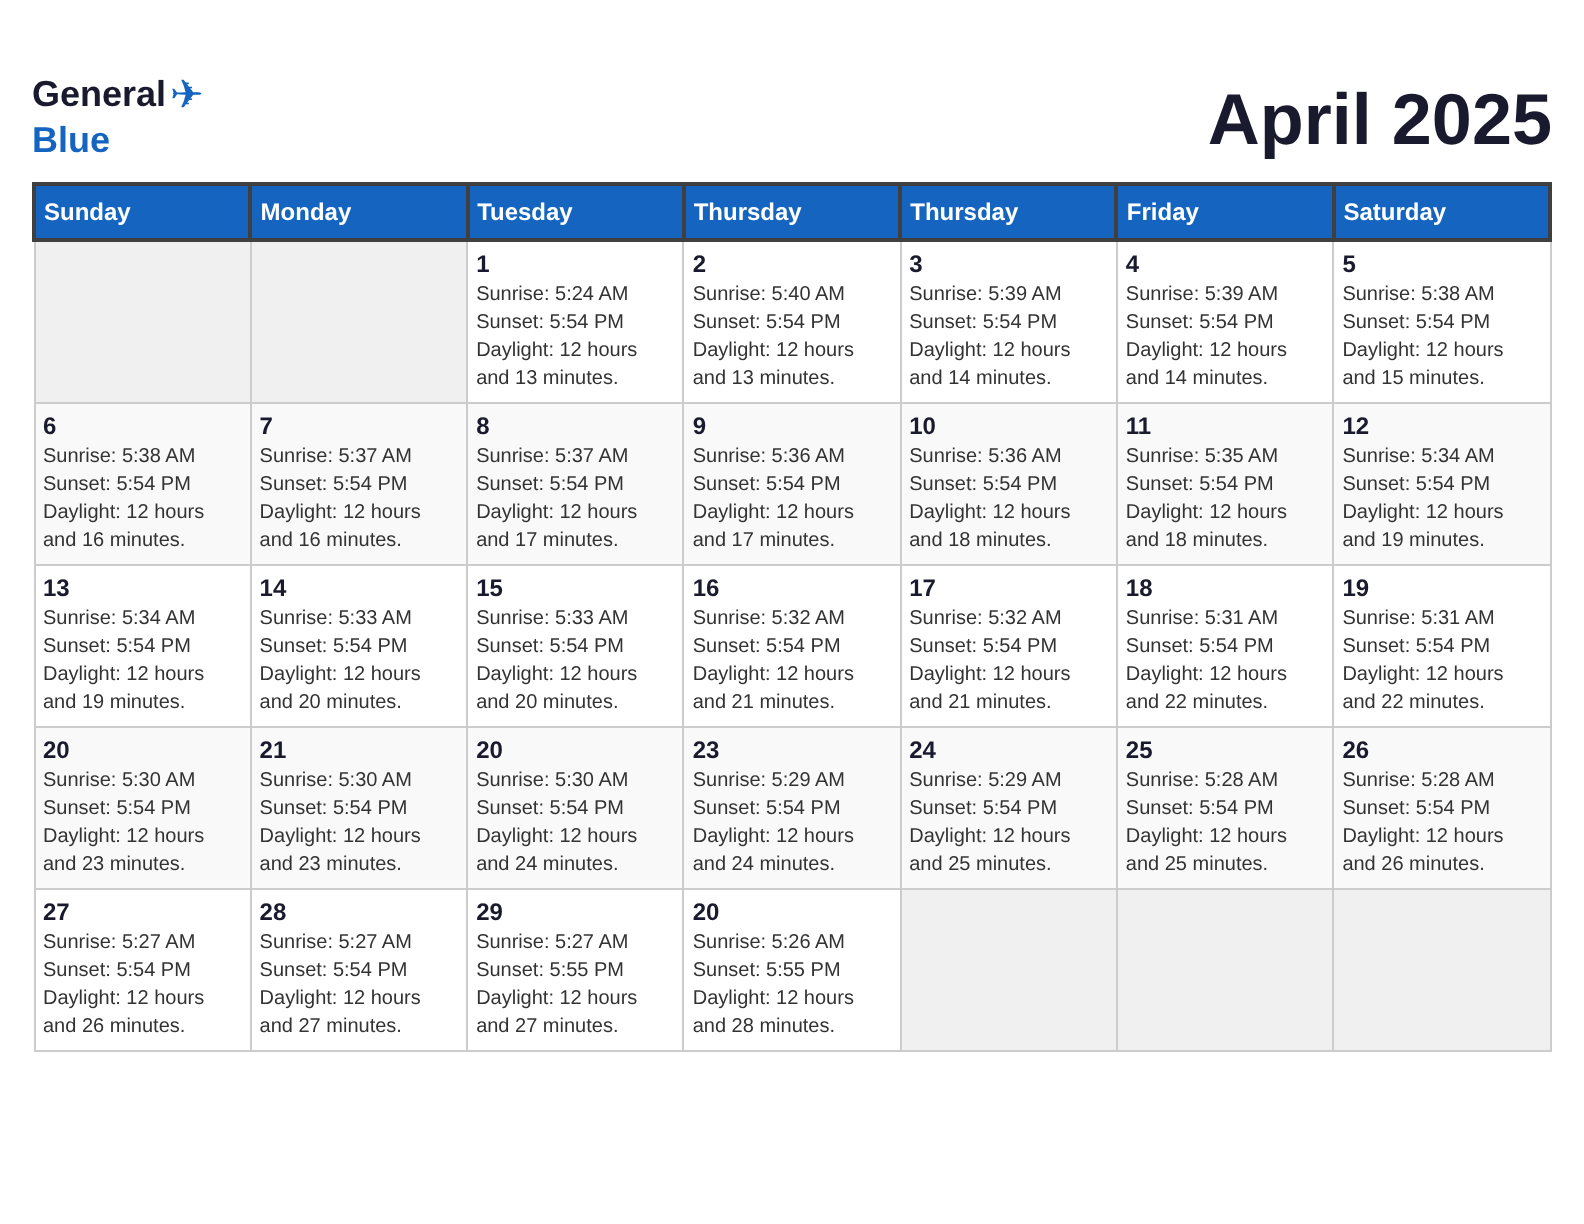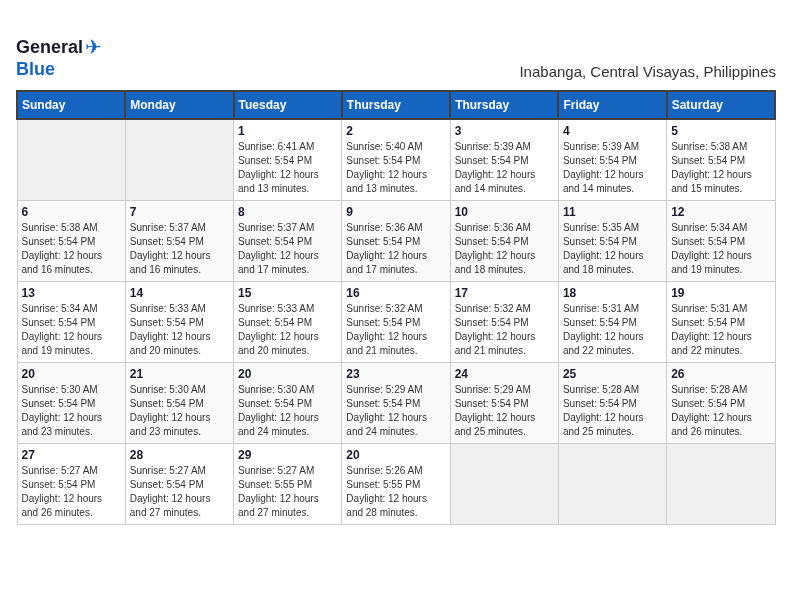--- a/index.html
+++ b/index.html
@@ -85,21 +85,21 @@
   <div class="logo">
     <div class="logo-row">
       <span style="font-size:18px;font-weight:bold;color:#1a1a2e;">General</span>
       <span style="color:#1565c0;font-size:20px;margin-left:2px;">✈</span>
     </div>
     <div>
       <span style="font-size:18px;font-weight:bold;color:#1565c0;">Blue</span>
     </div>
   </div>
   <div class="title-area">
-    <div class="subtitle">Inabanga, Central Visayas, Philippines</div>
+    <div class="month-title">April 2025</div>
   </div>
 </div>
 
 <table class="calendar-table">
   <thead>
     <tr id="weekday-header">
         <th>Sunday</th>
         <th>Monday</th>
         <th>Tuesday</th>
         <th>Thursday</th>
@@ -107,21 +107,21 @@
         <th>Friday</th>
         <th>Saturday</th>
       </tr>
   </thead>
   <tbody id="calendar-body">
   <tr>
         <td class="empty-cell"></td>
         <td class="empty-cell"></td>
         <td>
           <div class="day-number">1</div>
-          <div class="day-info" style="white-space: pre-line;">Sunrise: 6:41 AM
+          <div class="day-info" style="white-space: pre-line;">Sunrise: 5:24 AM
 Sunset: 5:54 PM
 Daylight: 12 hours
 and 13 minutes.</div>
         </td>
         <td>
           <div class="day-number">2</div>
           <div class="day-info" style="white-space: pre-line;">Sunrise: 5:40 AM
 Sunset: 5:54 PM
 Daylight: 12 hours
 and 13 minutes.</div>

